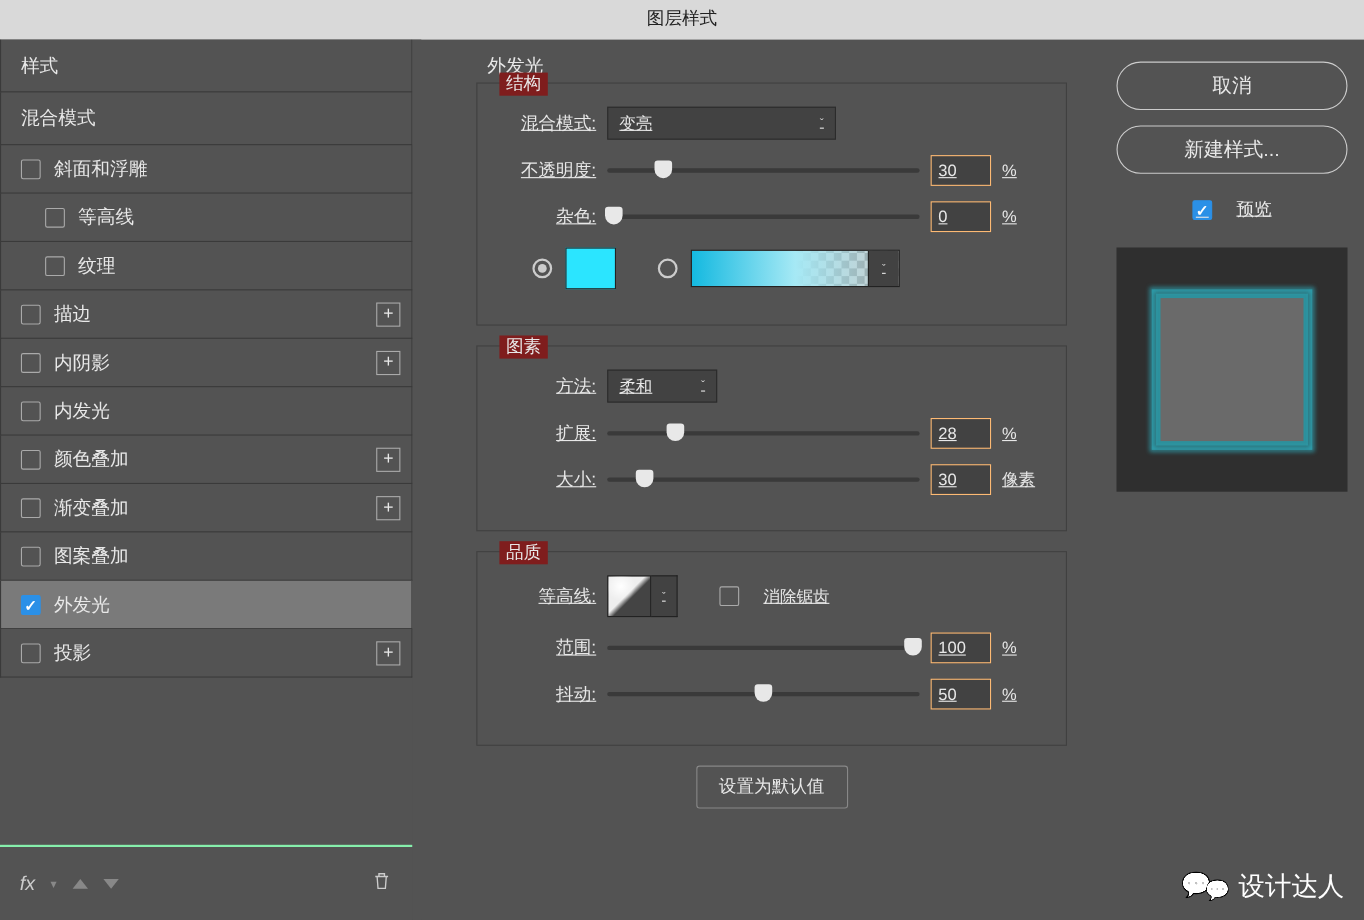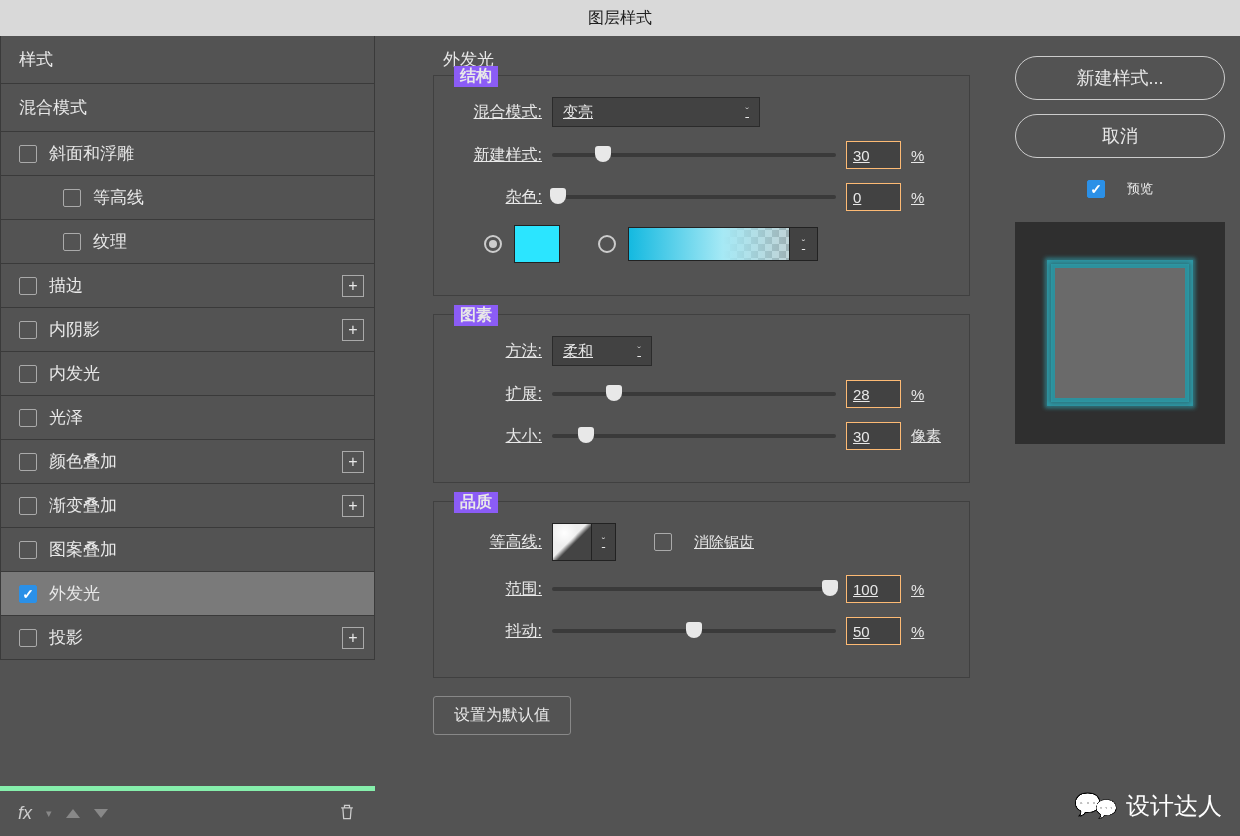--- a/index.html
+++ b/index.html
@@ -3,63 +3,63 @@
 <meta charset="utf-8">
 <style>
 * { margin:0; padding:0; box-sizing:border-box; font-family:"PingFang SC","Microsoft YaHei",sans-serif; }
 body { background:#535353; color:#e8e8e8; font-size:15px; width:1240px; height:836px; overflow:hidden; position:relative; }
 .titlebar { height:36px; background:#d9d9d9; color:#222; text-align:center; line-height:36px; font-size:16px; }
 .main { display:flex; height:calc(100% - 36px);border-radius:27px; }
 .left-pane { width:375px; background:#535353; display:flex; flex-direction:column; }
 .styles-list { flex:1; overflow:hidden; }
 .styles-header { padding:12px 18px; border:1px solid #3a3a3a; border-top:none; font-size:17px; }
 .style-row { display:flex; align-items:center; padding:10px 18px; border:1px solid #3a3a3a; border-top:none; font-size:17px; position:relative; }
-.style-row.indent1 { padding-left:62px;align-items:center; }
+.style-row.indent1 { padding-left:40px;align-items:center; }
 .style-row.selected { background:#7a7a7a; }
 .checkbox { width:18px; height:18px; border:1px solid #aaa; border-radius:2px; margin-right:12px; display:flex; align-items:center; justify-content:center; background:#535353; flex-shrink:0; }
 .checkbox.checked { background:#2b90e7; border-color:#2b90e7; }
 .checkbox.checked::after { content:"✓"; color:#fff; font-size:14px; font-weight:bold; }
 .plus-btn { position:absolute; right:10px; width:22px; height:22px; border:1px solid #aaa; display:flex; align-items:center; justify-content:center; font-size:16px; }
-.left-footer { height:50px; border-top:5px solid #86efac; display:flex; align-items:center; padding:0 18px; gap:14px;margin-top:42px; }
+.left-footer { height:68px; border-top:2px solid #86efac; display:flex; align-items:center; padding:0 18px; gap:14px;margin-top:42px; }
 .fx-label { font-style:italic; font-size:18px; color:#ccc; }
 .arrow-up, .arrow-down { width:0; height:0; border-left:7px solid transparent; border-right:7px solid transparent; }
 .arrow-up { border-bottom:9px solid #888; }
 .arrow-down { border-top:9px solid #888; }
 .trash-icon { margin-left:auto; }
 .trash-icon svg { width:20px; height:22px; fill:none; stroke:#ccc; stroke-width:1.5; }
 .divider { width:8px; background:#535353; border-right:1px solid transparent; }
 .center-pane { flex:1; padding:12px 30px 0 50px; overflow:hidden; }
 .section-title { font-size:17px; margin:0 0 4px 10px; }
 .fieldset { border:1px solid #404040; padding:14px 20px 18px 20px; margin-bottom:18px; }
-.fieldset-legend { position:relative; top:-24px; left:0px; background:#8b5cf6; padding:0 6px; font-size:16px; display:inline-block;font-weight:bold; }
+.fieldset-legend { position:relative; top:-24px; left:0px; background:#7f1d1d; padding:0 6px; font-size:16px; display:inline-block; }
 .fieldset-body { margin-top:-14px;text-decoration:underline; }
 .form-row { display:flex; align-items:center; margin-bottom:14px; gap:10px; }
 .form-label { width:88px; text-align:right; font-size:16px; flex-shrink:0; }
 .select { background:#424242; border:1px solid #2b2b2b; height:30px; display:flex; align-items:center; padding:0 10px; gap:10px; min-width:100px; }
 .select .chev { margin-left:auto; font-size:11px; color:#ccc; }
 .slider-track { height:4px; background:#3a3a3a; flex:1; position:relative; border-radius:2px; min-width:140px; }
 .slider-thumb { position:absolute; top:-7px; width:16px; height:16px; background:#e8e8e8; border-radius:3px 3px 50% 50%; transform:translateX(-50%) rotate(0deg); }
 .slider-thumb::before { content:""; position:absolute; inset:0; border-radius:50% 50% 3px 3px; }
 .num-input { width:55px; height:28px; background:#424242; border:1px solid #fdba74; color:#e8e8e8; padding:0 6px; font-size:15px; }
 .unit { font-size:15px; width:38px; }
 .color-row { display:flex; align-items:center; gap:12px; margin-left:30px; }
 .radio { width:18px; height:18px; border:2px solid #ccc; border-radius:50%; display:flex; align-items:center; justify-content:center; }
 .radio.selected::after { content:""; width:8px; height:8px; background:#ccc; border-radius:50%; }
 .color-swatch { width:46px; height:38px; border:1px solid #222; background:#2be5ff; }
 .grad-swatch { width:190px; height:34px; border:1px solid #222; background:linear-gradient(90deg,#14b9e0 0%,#a6e9f5 50%,rgba(200,200,200,0.3) 100%), repeating-conic-gradient(#888 0 25%,#ccc 0 50%) 50%/14px 14px; display:flex; }
 .grad-chev { width:28px; background:#424242; border-left:1px solid #222; display:flex; align-items:center; justify-content:center; font-size:10px; }
 .contour-swatch { width:40px; height:38px; border:1px solid #222; background:linear-gradient(135deg,#eee 0%,#eee 45%,#444 55%,#444 100%); position:relative; }
 .contour-swatch::after { content:""; position:absolute; inset:0; background:radial-gradient(circle at 30% 25%,#fff 0%,transparent 35%); }
 .contour-wrap { display:flex; }
 .contour-chev { width:24px; height:38px; background:#424242; border:1px solid #222; border-left:none; display:flex; align-items:center; justify-content:center; font-size:10px; }
-.btn-row { display:flex; gap:20px; margin-top:8px; }
+.btn-row { display:flex; gap:20px; justify-content:center; margin-top:8px; }
 .dlg-btn { border:1px solid #888; background:transparent; color:#e8e8e8; padding:8px 20px; font-size:16px; border-radius:3px; cursor:pointer; }
 .right-pane { width:240px; padding:20px 14px; display:flex; flex-direction:column; align-items:center; gap:14px; }
 .r-btn { width:210px; height:44px; border:1.5px solid #ccc; border-radius:22px; background:transparent; color:#e8e8e8; font-size:18px; cursor:pointer; }
-.preview-check { display:flex; align-items:center; gap:10px; margin-top:8px; font-size:13px; }
+.preview-check { display:flex; align-items:center; gap:10px; margin-top:8px; font-size:16px;text-decoration:underline; }
 .preview-box { width:210px; height:222px; background:#2f2f2f; margin-top:10px; display:flex; align-items:center; justify-content:center; position:relative; }
 .preview-inner { width:130px; height:130px; background:#6a6a6a; box-shadow:0 0 0 8px rgba(45,200,220,0.45), 0 0 0 4px rgba(45,200,220,0.35); position:relative; }
 .preview-inner::before { content:""; position:absolute; inset:-10px; border:4px solid rgba(45,200,220,.55); filter:blur(2px); }
 .watermark { position:absolute; right:18px; bottom:14px; display:flex; align-items:center; gap:8px; color:#fff; font-size:24px; font-weight:500; }
 .wm-icon { font-size:22px; filter:grayscale(1) brightness(2); display:flex; }
 .wm-icon span:nth-child(2){ margin-left:-6px; margin-top:6px; font-size:18px;}
 </style>
 </head>
 <body>
 
@@ -93,24 +93,20 @@
             <div class="checkbox"></div>
             <span>内阴影</span>
             <div class="plus-btn">+</div>
           </div>
           <div class="style-row">
             <div class="checkbox"></div>
             <span>内发光</span>
           </div>
           <div class="style-row">
             <div class="checkbox"></div>
-            <span>光泽</span>
-          </div>
-          <div class="style-row">
-            <div class="checkbox"></div>
             <span>颜色叠加</span>
             <div class="plus-btn">+</div>
           </div>
           <div class="style-row">
             <div class="checkbox"></div>
             <span>渐变叠加</span>
             <div class="plus-btn">+</div>
           </div>
           <div class="style-row">
             <div class="checkbox"></div>
@@ -149,21 +145,21 @@
       <span class="fieldset-legend">结构</span>
       <div class="fieldset-body">
         <div class="form-row">
           <div class="form-label">混合模式:</div>
           <div class="select" style="width:208px">
             <span>变亮</span>
             <span class="chev">ˇ</span>
           </div>
         </div>
         <div class="form-row">
-          <div class="form-label">新建样式:</div>
+          <div class="form-label">不透明度:</div>
           <div class="slider-track">
               <div class="slider-thumb" style="left:18%"></div>
             </div>
           <input class="num-input" value="30" style="">
           <span class="unit">%</span>
         </div>
         <div class="form-row">
           <div class="form-label">杂色:</div>
           <div class="slider-track">
               <div class="slider-thumb" style="left:2%"></div>
@@ -244,22 +240,22 @@
         </div>
       </div>
     </div>
 
     <div class="btn-row">
       <button class="dlg-btn">设置为默认值</button>
     </div>
   </div>
 
   <div class="right-pane">
+    <button class="r-btn">取消</button>
     <button class="r-btn">新建样式...</button>
-    <button class="r-btn">取消</button>
     <div class="preview-check">
       <div class="checkbox checked"></div>
       <span>预览</span>
     </div>
     <div class="preview-box">
       <div class="preview-inner"></div>
     </div>
   </div>
 </div>
 

